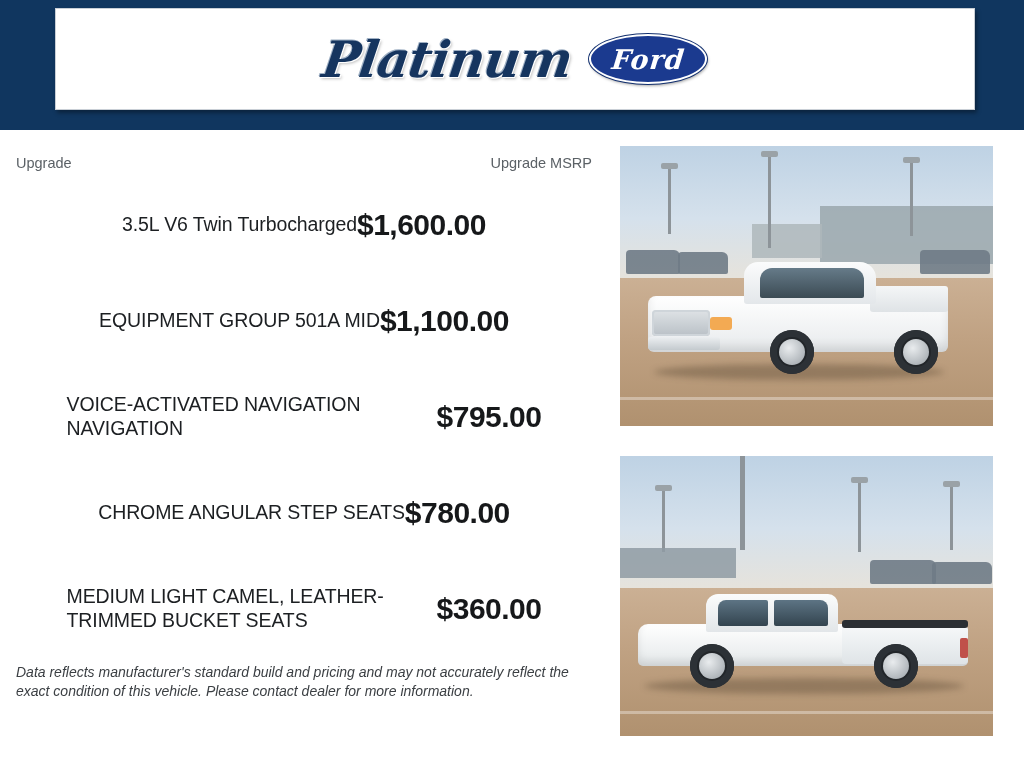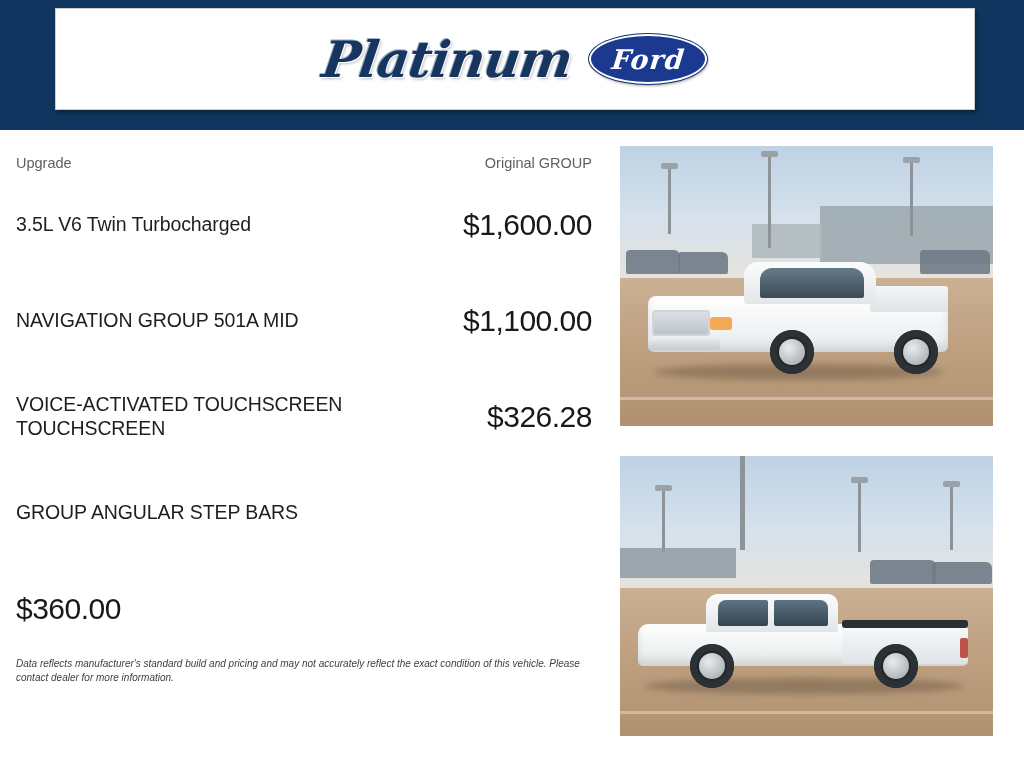--- a/index.html
+++ b/index.html
@@ -90,39 +90,41 @@
     justify-content: space-between;
     align-items: baseline;
     font-size: 14.5px;
     color: #5b6166;
     padding-right: 2px;
   }
   .rows { margin-top: 6px; }
   .row {
     display: flex;
     align-items: center;
-    justify-content: space-between;
+    justify-content: center;
     min-height: 96px;
     padding-right: 2px;
   }
   .row-label {
     font-size: 19.5px;
     color: #1c1f22;
     line-height: 1.22;
     max-width: 370px;
     letter-spacing: -0.1px;
   }
   .row-price {
     font-size: 30px;
     color: #16181a;
     white-space: nowrap;
     letter-spacing: -0.5px;
+    font-weight: bold;
   }
   .disclaimer {
-    font-size: 10px;
+    margin-top: 6px;
+    font-size: 14px;
     font-style: italic;
     color: #3b3f43;
     line-height: 1.35;
     max-width: 580px;
   }
 
   
   .photo-col {
     position: absolute;
     left: 620px; top: 16px;
@@ -317,40 +319,42 @@
         </div>
       </div>
     </div>
   </div>
 
   <div class="content">
 
     <div class="table-col">
       <div class="table-head">
         <div>Upgrade</div>
-        <div>Original GROUP</div>
+        <div>Upgrade MSRP</div>
       </div>
 
       <div class="rows">
         <div class="row">
           <div class="row-label">3.5L V6 Twin Turbocharged</div>
           <div class="row-price">$1,600.00</div>
         </div>
         <div class="row">
-          <div class="row-label">NAVIGATION GROUP 501A MID</div>
+          <div class="row-label">EQUIPMENT GROUP 501A MID</div>
           <div class="row-price">$1,100.00</div>
         </div>
         <div class="row">
-          <div class="row-label">VOICE-ACTIVATED TOUCHSCREEN TOUCHSCREEN</div>
-          <div class="row-price">$326.28</div>
+          <div class="row-label">VOICE-ACTIVATED NAVIGATION NAVIGATION</div>
+          <div class="row-price">$795.00</div>
         </div>
         <div class="row">
-          <div class="row-label">GROUP ANGULAR STEP BARS</div>
+          <div class="row-label">CHROME ANGULAR STEP SEATS</div>
+          <div class="row-price">$780.00</div>
         </div>
         <div class="row">
+          <div class="row-label">MEDIUM LIGHT CAMEL, LEATHER-TRIMMED BUCKET SEATS</div>
           <div class="row-price">$360.00</div>
         </div>
       </div>
 
       <div class="disclaimer">Data reflects manufacturer's standard build and pricing and may not accurately reflect the exact condition of this vehicle. Please contact dealer for more information.</div>
     </div>
 
     <div class="photo-col">
 
       <div class="photo">

